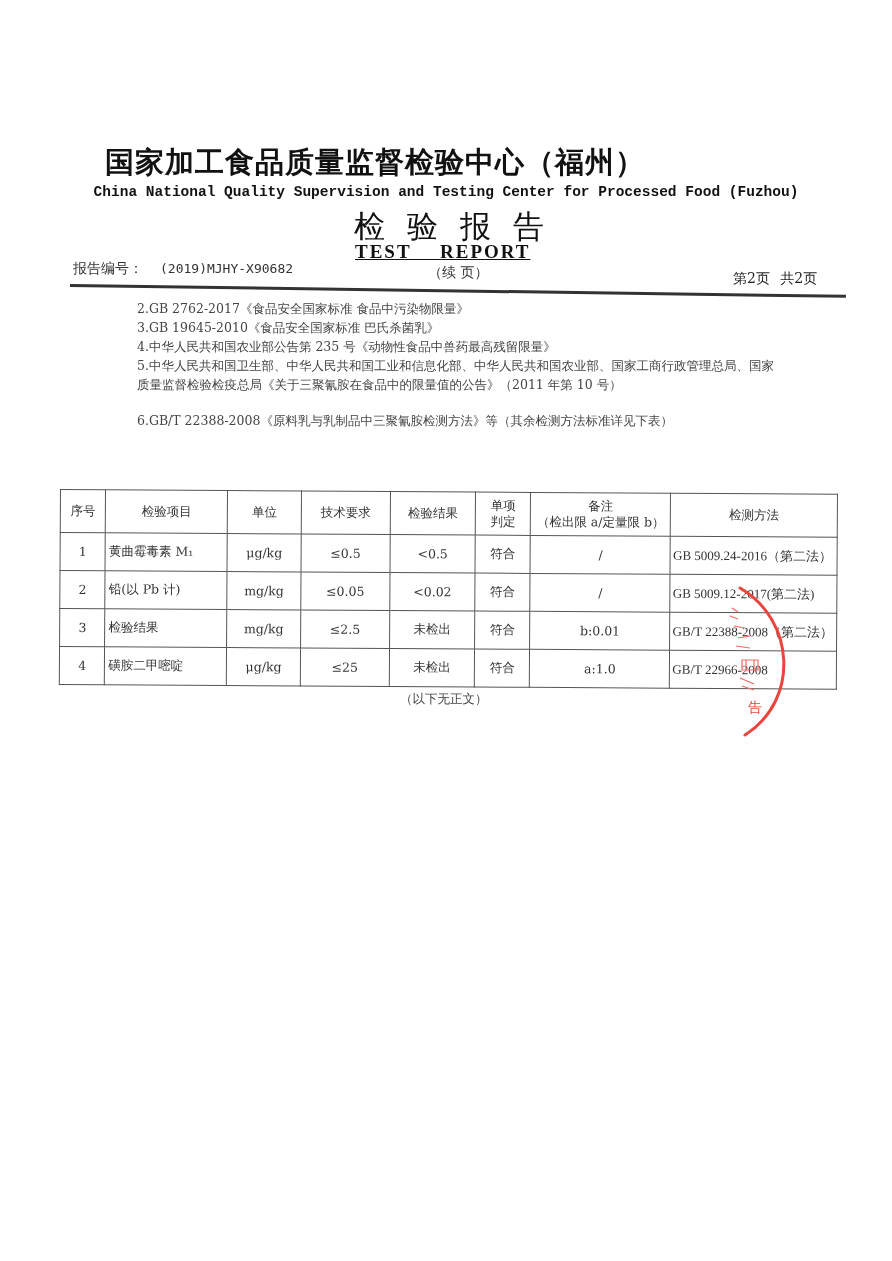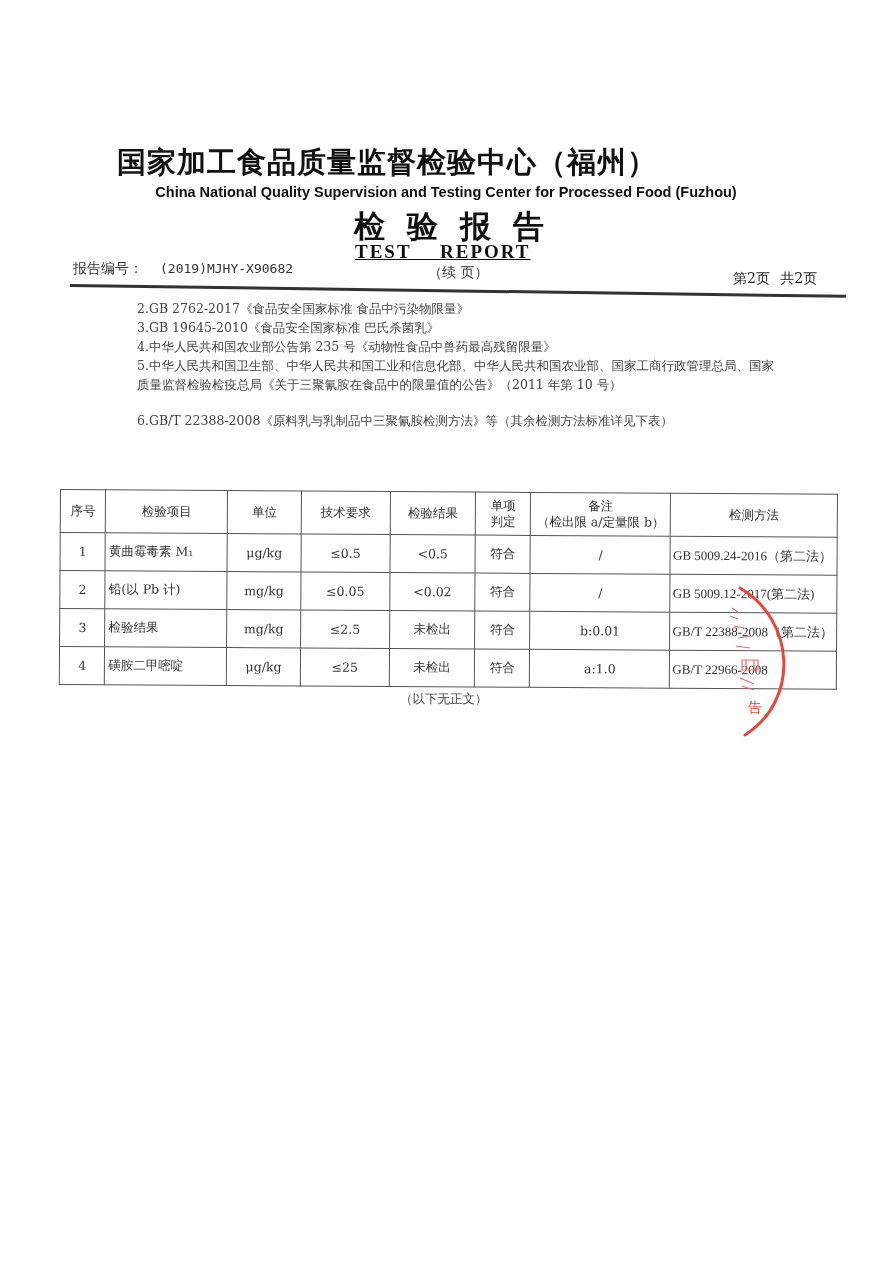--- a/index.html
+++ b/index.html
@@ -2,32 +2,32 @@
 <html><head>
 <meta charset="utf-8">
 <style>
   html, body { margin: 0; padding: 0; }
   body {
     width: 892px; height: 1261px; background: #ffffff; position: relative; overflow: hidden;
     font-family: "DejaVu Serif", "Liberation Serif", serif; color: #1a1a1a;
   }
   .abs { position: absolute; }
   .title-cn {
-    left: 16px; width: 742px; top: 143px; text-align: center;
+    left: 4px; width: 742px; top: 143px; text-align: center;
     font-size: 29px; font-weight: bold; letter-spacing: 1px; color: #111;
     font-family: "DejaVu Serif", serif;
   }
   .title-en {
     left: 0; width: 892px; top: 184px; text-align: center;
     font-size: 14.5px; font-weight: bold; color: #111;
-    font-family: Liberation Sans, sans-serif;
+    font-family: Liberation Mono, monospace;
   }
   .report-cn {
     left: 0; width: 892px; top: 206px; text-align: center;
-    font-size: 31px; font-weight: bold; letter-spacing: 22px; color: #111; padding-left: 28px; box-sizing: border-box;
+    font-size: 31px; font-weight: normal; letter-spacing: 22px; color: #111; padding-left: 28px; box-sizing: border-box;
   }
   .report-en {
     left: 355px; top: 241px; font-size: 19px; font-weight: bold; letter-spacing: 2px;
     font-family: "Liberation Serif", serif; color: #111; word-spacing: 22px; text-decoration: underline;
   }
   .report-no-label { left: 73px; top: 260px; font-size: 14px; color: #333; }
   .report-no { left: 160px; top: 261px; font-size: 13px; color: #333; font-family: "DejaVu Sans Mono", monospace; }
   .cont { left: 428px; top: 264px; font-size: 14px; color: #333; }
   .page-info { left: 733px; top: 270px; font-size: 14px; color: #222; word-spacing: 6px; }
   .hline {

